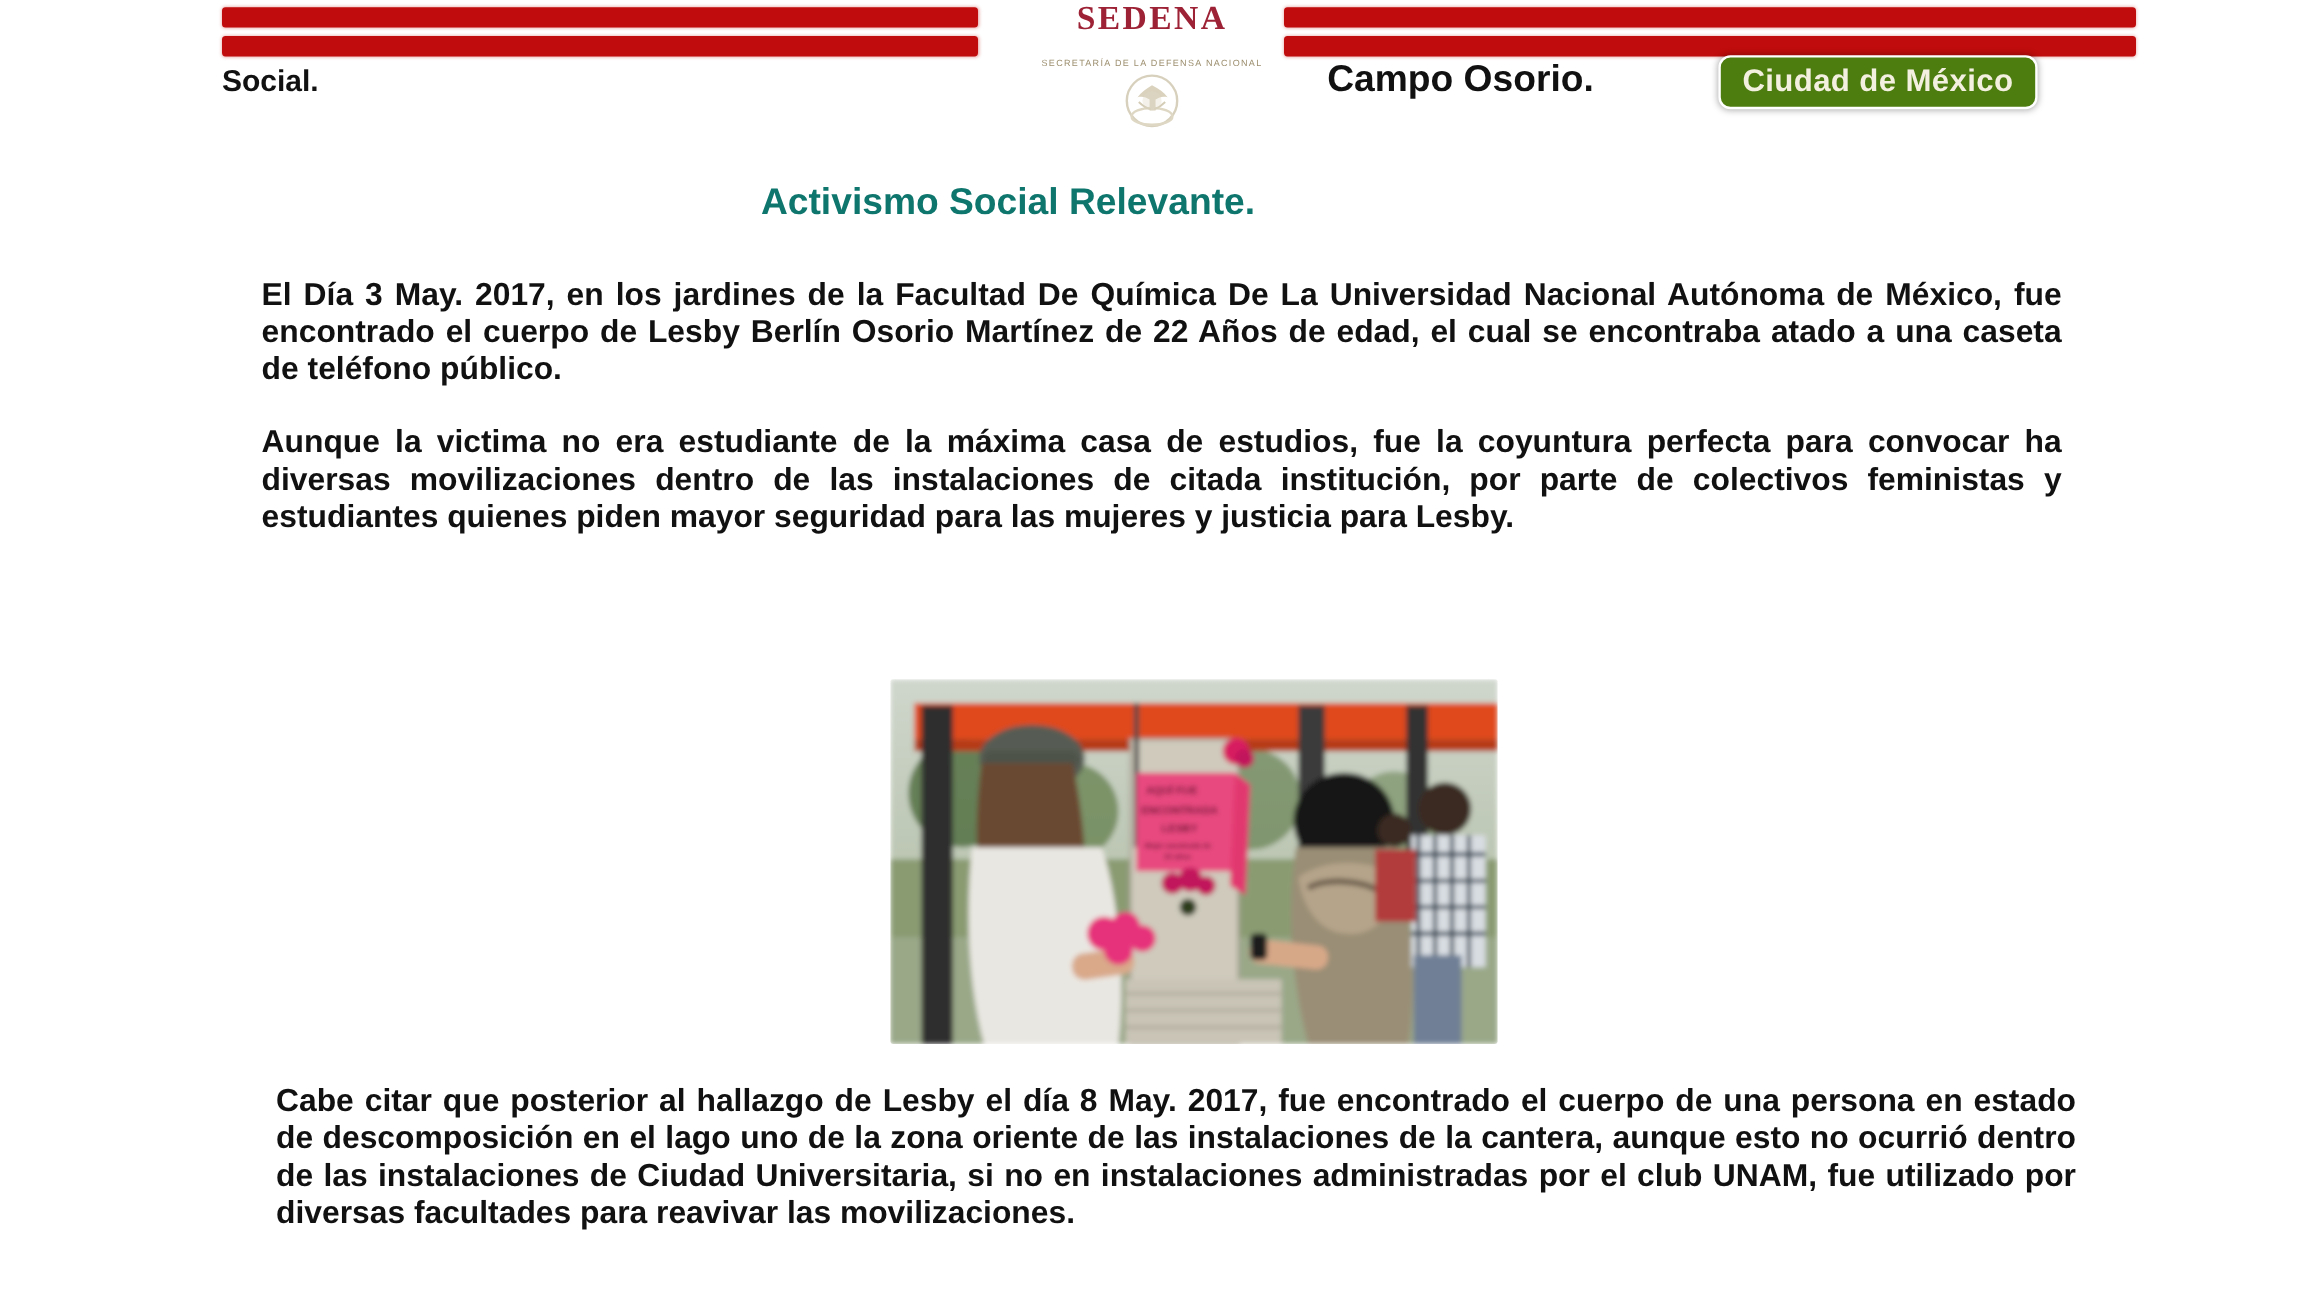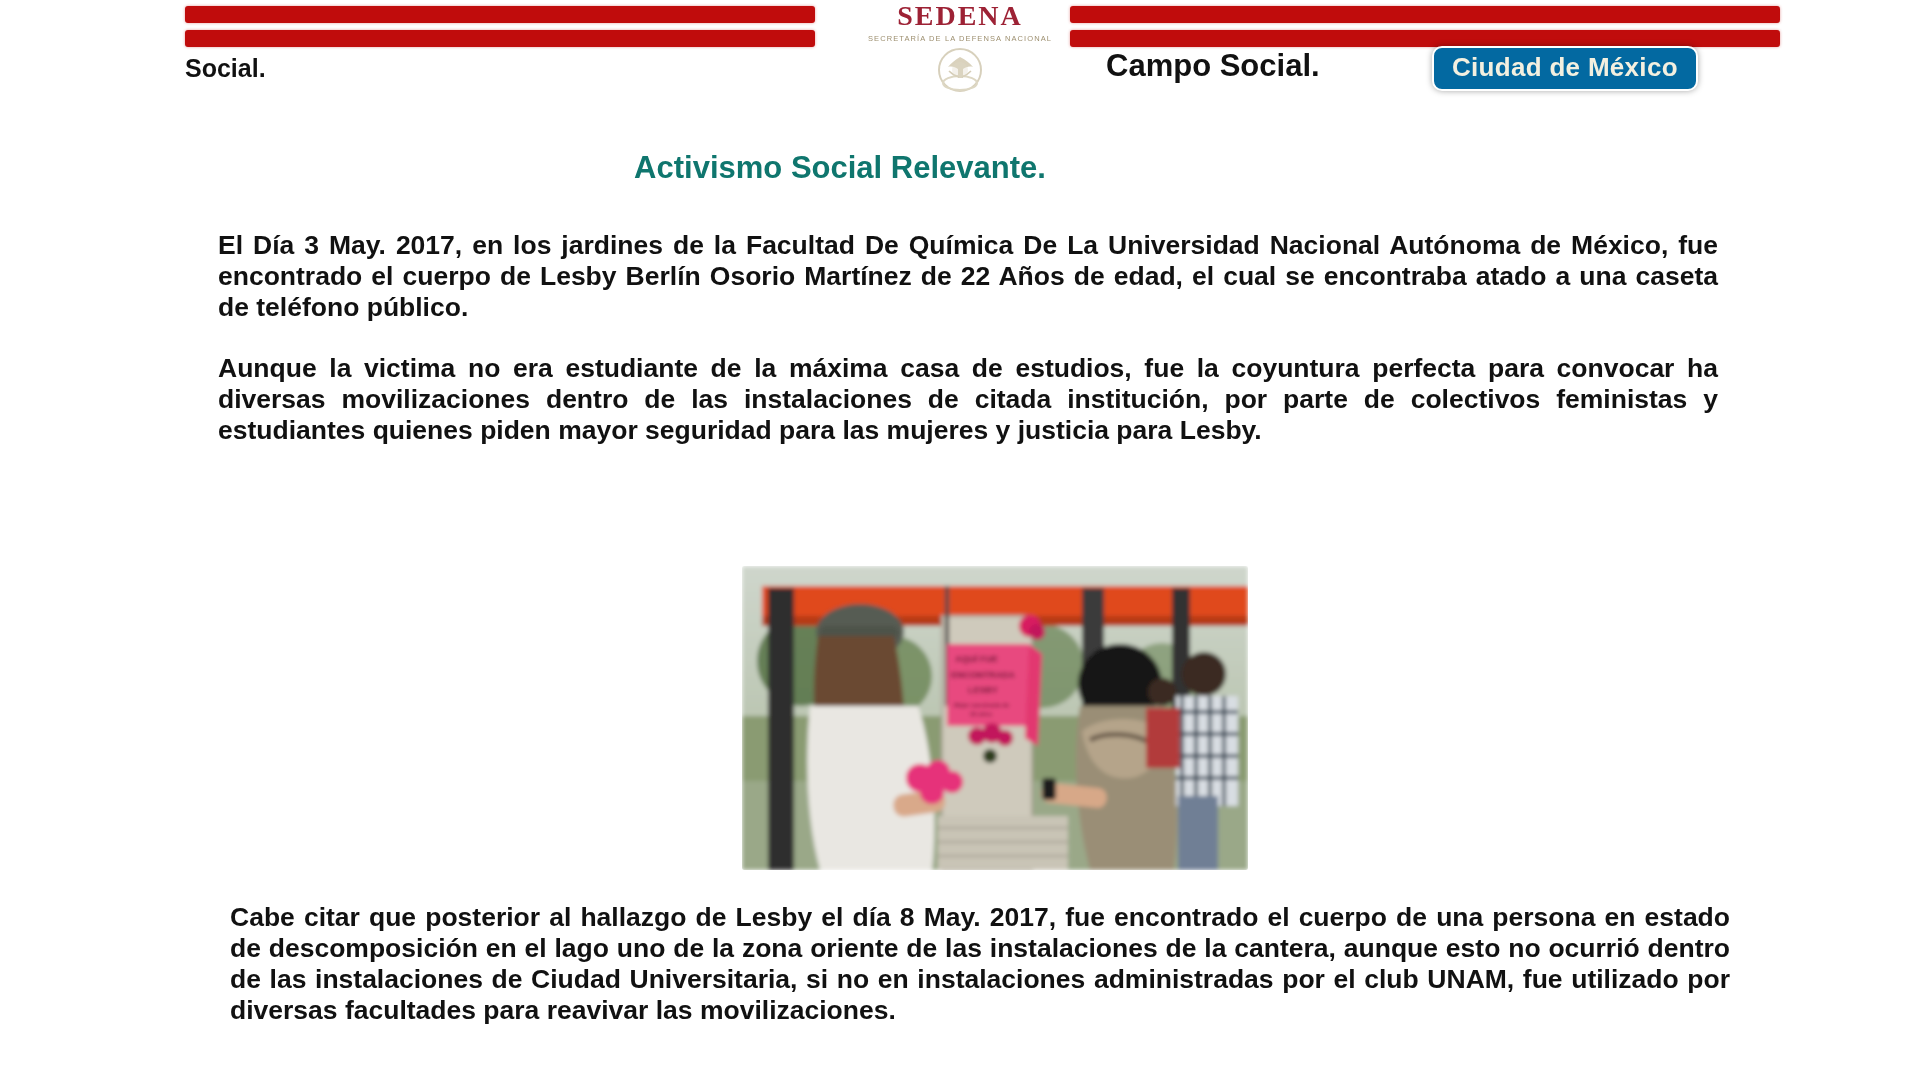--- a/index.html
+++ b/index.html
@@ -56,21 +56,21 @@
     font-weight: bold;
     font-size: 28px;
     letter-spacing: 2px;
     color: #9d2235;
   }
   .sedena-sub {
     font-family: "Liberation Sans", sans-serif;
     font-size: 7.5px;
     letter-spacing: 1.1px;
     color: #9d8f6f;
-    margin-top: 5px;
+    margin-top: 19px;
     white-space: nowrap;
   }
   .sedena-emblem {
     margin: 4px auto 0;
     width: 48px;
     height: 46px;
     opacity: 0.55;
   }
 
   .header-label-left {
@@ -87,21 +87,21 @@
     top: 48px;
     font-size: 31px;
     font-weight: bold;
     color: #111111;
     white-space: nowrap;
   }
   .city-badge {
     position: absolute;
     left: 1432px;
     top: 46px;
-    background: #0369a1;
+    background: #4d7c0f;
     color: #f3f0e0;
     font-size: 26px;
     font-weight: bold;
     padding: 4px 18px 6px;
     border-radius: 10px;
     border: 2px solid #ffffff;
     box-shadow: 0 0 6px rgba(0,0,0,0.35);
     white-space: nowrap;
     letter-spacing: 0.3px;
   }
@@ -180,21 +180,21 @@
       <circle cx="24" cy="23" r="21" fill="none" stroke="#b8ab86" stroke-width="2"></circle>
       <ellipse cx="24" cy="36" rx="17" ry="7" fill="none" stroke="#c3b894" stroke-width="2"></ellipse>
       <path d="M24 10 C19 13 15 16 12 20 C16 19 19 20 22 22 L22 31 L27 31 L27 22 C30 20 33 19 37 20 C34 16 30 13 24 10 Z" fill="#bcae88"></path>
       <path d="M13 24 C16 27 19 29 23 30" stroke="#b3a47c" stroke-width="1.6" fill="none"></path>
       <path d="M35 24 C32 27 29 29 26 30" stroke="#b3a47c" stroke-width="1.6" fill="none"></path>
       <circle cx="24" cy="23" r="8" fill="#c6ba97" opacity="0.35"></circle>
     </svg>
   </div>
 
   <div class="header-label-left">Social.</div>
-  <div class="header-label-right">Campo Social.</div>
+  <div class="header-label-right">Campo Osorio.</div>
   <div class="city-badge">Ciudad de México</div>
 </div>
 
 <div class="page-title">Activismo Social Relevante.</div>
 
 <div class="article">
   <p class="para">El Día 3 May. 2017, en los jardines de la Facultad De Química De La Universidad Nacional Autónoma de México, fue encontrado el cuerpo de Lesby Berlín Osorio Martínez de 22 Años de edad,  el cual se encontraba atado a una caseta de teléfono público.</p>
   <p class="para">Aunque  la victima no era estudiante de la máxima casa de estudios, fue la coyuntura perfecta para convocar ha diversas movilizaciones dentro de las instalaciones de citada institución, por parte de colectivos feministas y estudiantes quienes piden mayor seguridad para las mujeres y justicia para Lesby.</p>
 </div>
 

